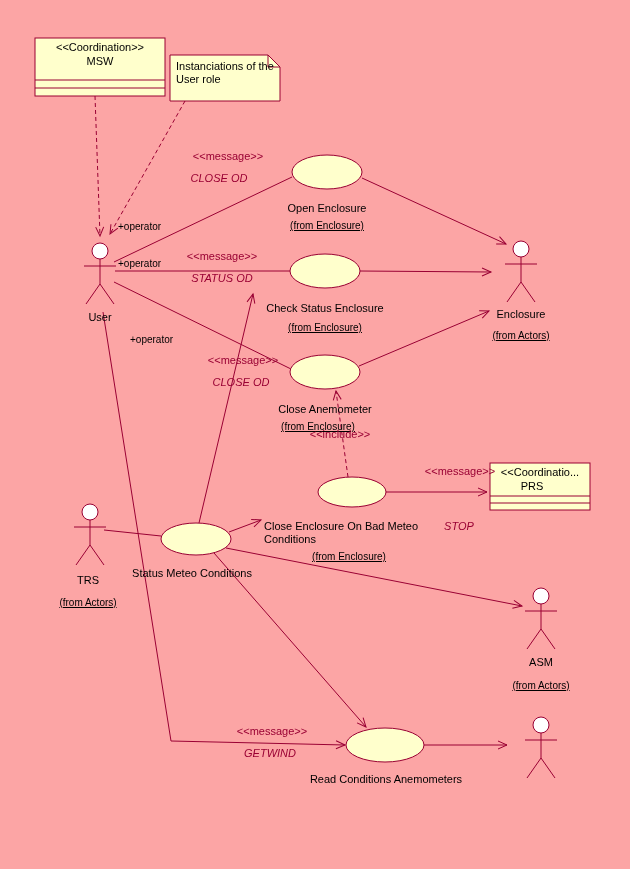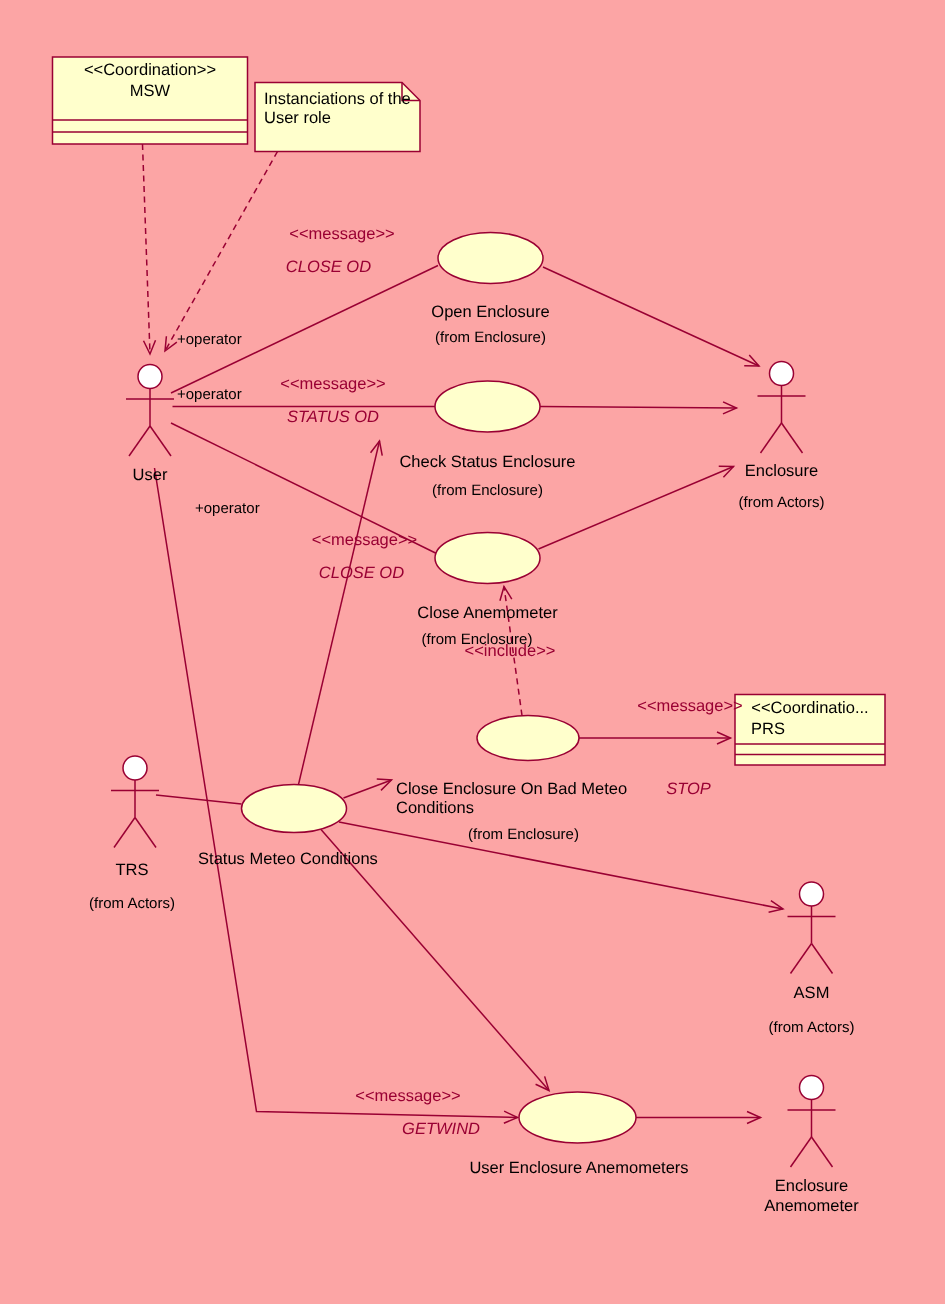--- a/index.html
+++ b/index.html
@@ -5,21 +5,21 @@
   html,body{margin:0;padding:0;background:#ffffff;}
   .canvas{
     position:relative;width:630px;height:869px;background:#fca5a5;
     font-family:"Liberation Sans", sans-serif;overflow:hidden;
   }
   svg.layer{position:absolute;left:0;top:0;}
   .lbl{
     position:absolute;font-size:11px;line-height:13px;color:#000000;
     text-align:center;white-space:normal;
   }
-  .small{font-size:10px;line-height:12px;}
+  .small{font-size:10px;line-height:12px;text-decoration:underline;}
   .left{text-align:left;}
   .msg{color:#990033;}
   .msg-name{color:#990033;font-style:italic;}
   .role{font-size:10px;color:#000000;}
 </style>
 </head>
 <body>
 
 <div class="canvas">
 
@@ -118,55 +118,54 @@
 
   <div class="lbl" style="left:481px;top:308px;width:80px;">Enclosure</div>
   <div class="lbl small" style="left:471px;top:330px;width:100px;">(from Actors)</div>
 
   <div class="lbl" style="left:48px;top:574px;width:80px;">TRS</div>
   <div class="lbl small" style="left:38px;top:597px;width:100px;">(from Actors)</div>
 
   <div class="lbl" style="left:501px;top:656px;width:80px;">ASM</div>
   <div class="lbl small" style="left:491px;top:680px;width:100px;">(from Actors)</div>
 
-  <div class="lbl" style="left:496px;top:785px;width:90px;">Enclosure Anemometer</div>
 
   <div class="lbl" style="left:267px;top:202px;width:120px;">Open Enclosure</div>
   <div class="lbl small" style="left:277px;top:220px;width:100px;">(from Enclosure)</div>
 
   <div class="lbl" style="left:245px;top:302px;width:160px;">Check Status Enclosure</div>
   <div class="lbl small" style="left:275px;top:322px;width:100px;">(from Enclosure)</div>
 
   <div class="lbl" style="left:265px;top:403px;width:120px;">Close Anemometer</div>
   <div class="lbl small" style="left:268px;top:421px;width:100px;">(from Enclosure)</div>
 
   <div class="lbl msg" style="left:290px;top:428px;width:100px;">&lt;&lt;include&gt;&gt;</div>
 
   <div class="lbl left" style="left:264px;top:520px;width:185px;">Close Enclosure On Bad Meteo Conditions</div>
   <div class="lbl small" style="left:299px;top:551px;width:100px;">(from Enclosure)</div>
 
   <div class="lbl" style="left:112px;top:567px;width:160px;">Status Meteo Conditions</div>
 
-  <div class="lbl" style="left:296px;top:773px;width:180px;">User Enclosure Anemometers</div>
+  <div class="lbl" style="left:296px;top:773px;width:180px;">Read Conditions Anemometers</div>
 
   <div class="lbl msg" style="left:178px;top:150px;width:100px;">&lt;&lt;message&gt;&gt;</div>
   <div class="lbl msg-name" style="left:169px;top:172px;width:100px;">CLOSE OD</div>
 
   <div class="lbl msg" style="left:172px;top:250px;width:100px;">&lt;&lt;message&gt;&gt;</div>
   <div class="lbl msg-name" style="left:172px;top:272px;width:100px;">STATUS OD</div>
 
   <div class="lbl msg" style="left:193px;top:354px;width:100px;">&lt;&lt;message&gt;&gt;</div>
   <div class="lbl msg-name" style="left:191px;top:376px;width:100px;">CLOSE OD</div>
 
   <div class="lbl msg" style="left:410px;top:465px;width:100px;">&lt;&lt;message&gt;&gt;</div>
   <div class="lbl msg-name" style="left:409px;top:488px;width:100px;margin-top:32px;">STOP</div>
 
   <div class="lbl msg" style="left:222px;top:725px;width:100px;">&lt;&lt;message&gt;&gt;</div>
-  <div class="lbl msg-name" style="left:220px;top:747px;width:100px;text-align:right;">GETWIND</div>
+  <div class="lbl msg-name" style="left:220px;top:747px;width:100px;">GETWIND</div>
 
   <div class="lbl left role" style="left:118px;top:220px;width:60px;">+operator</div>
   <div class="lbl left role" style="left:118px;top:257px;width:60px;">+operator</div>
   <div class="lbl left role" style="left:130px;top:333px;width:60px;">+operator</div>
 
   <div class="lbl" style="left:492px;top:466px;width:96px;">&lt;&lt;Coordinatio...</div>
-  <div class="lbl" style="left:464px;top:480px;width:96px;">PRS</div>
+  <div class="lbl" style="left:484px;top:480px;width:96px;">PRS</div>
 
 </div>
 
 </body></html>

